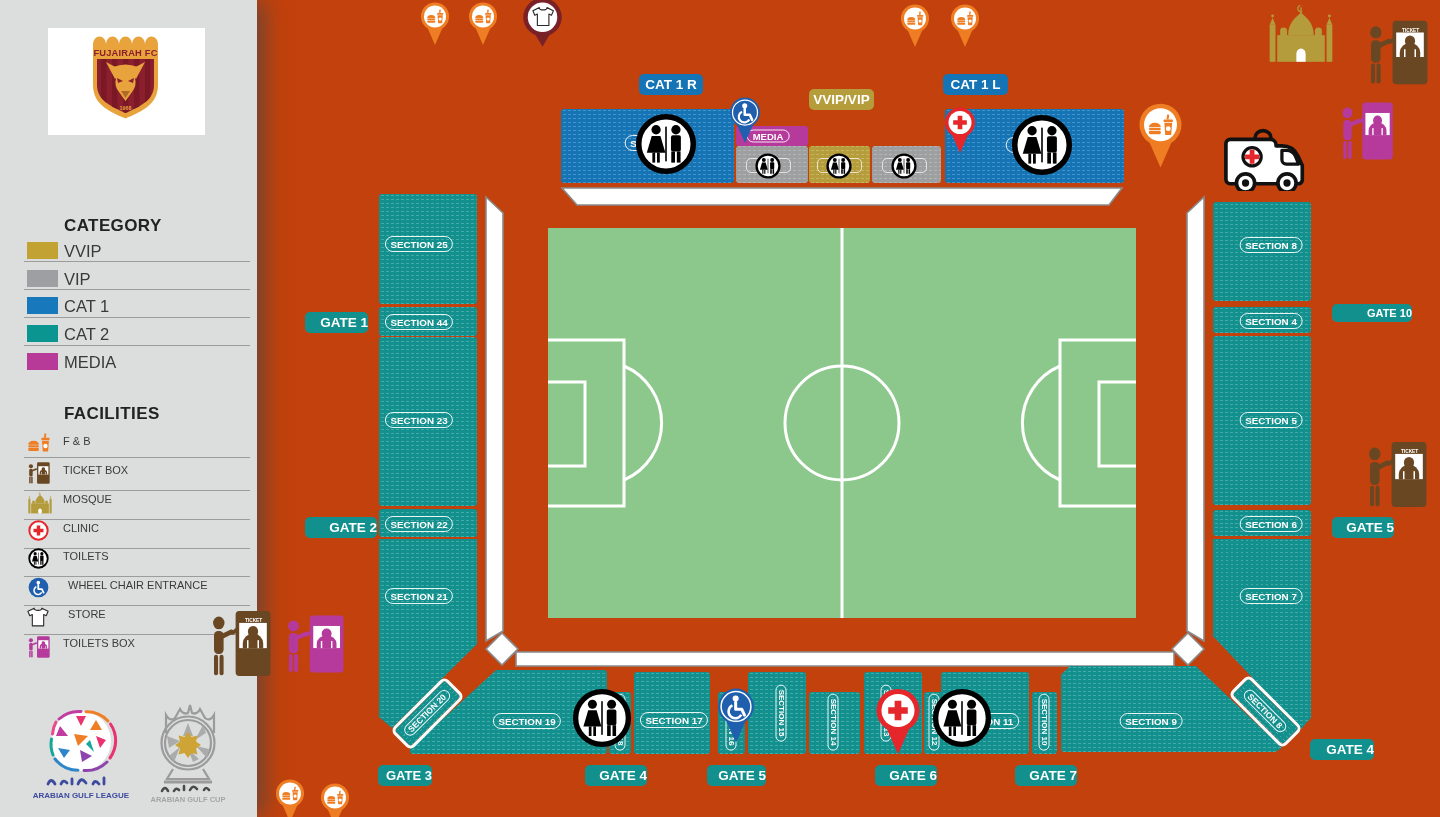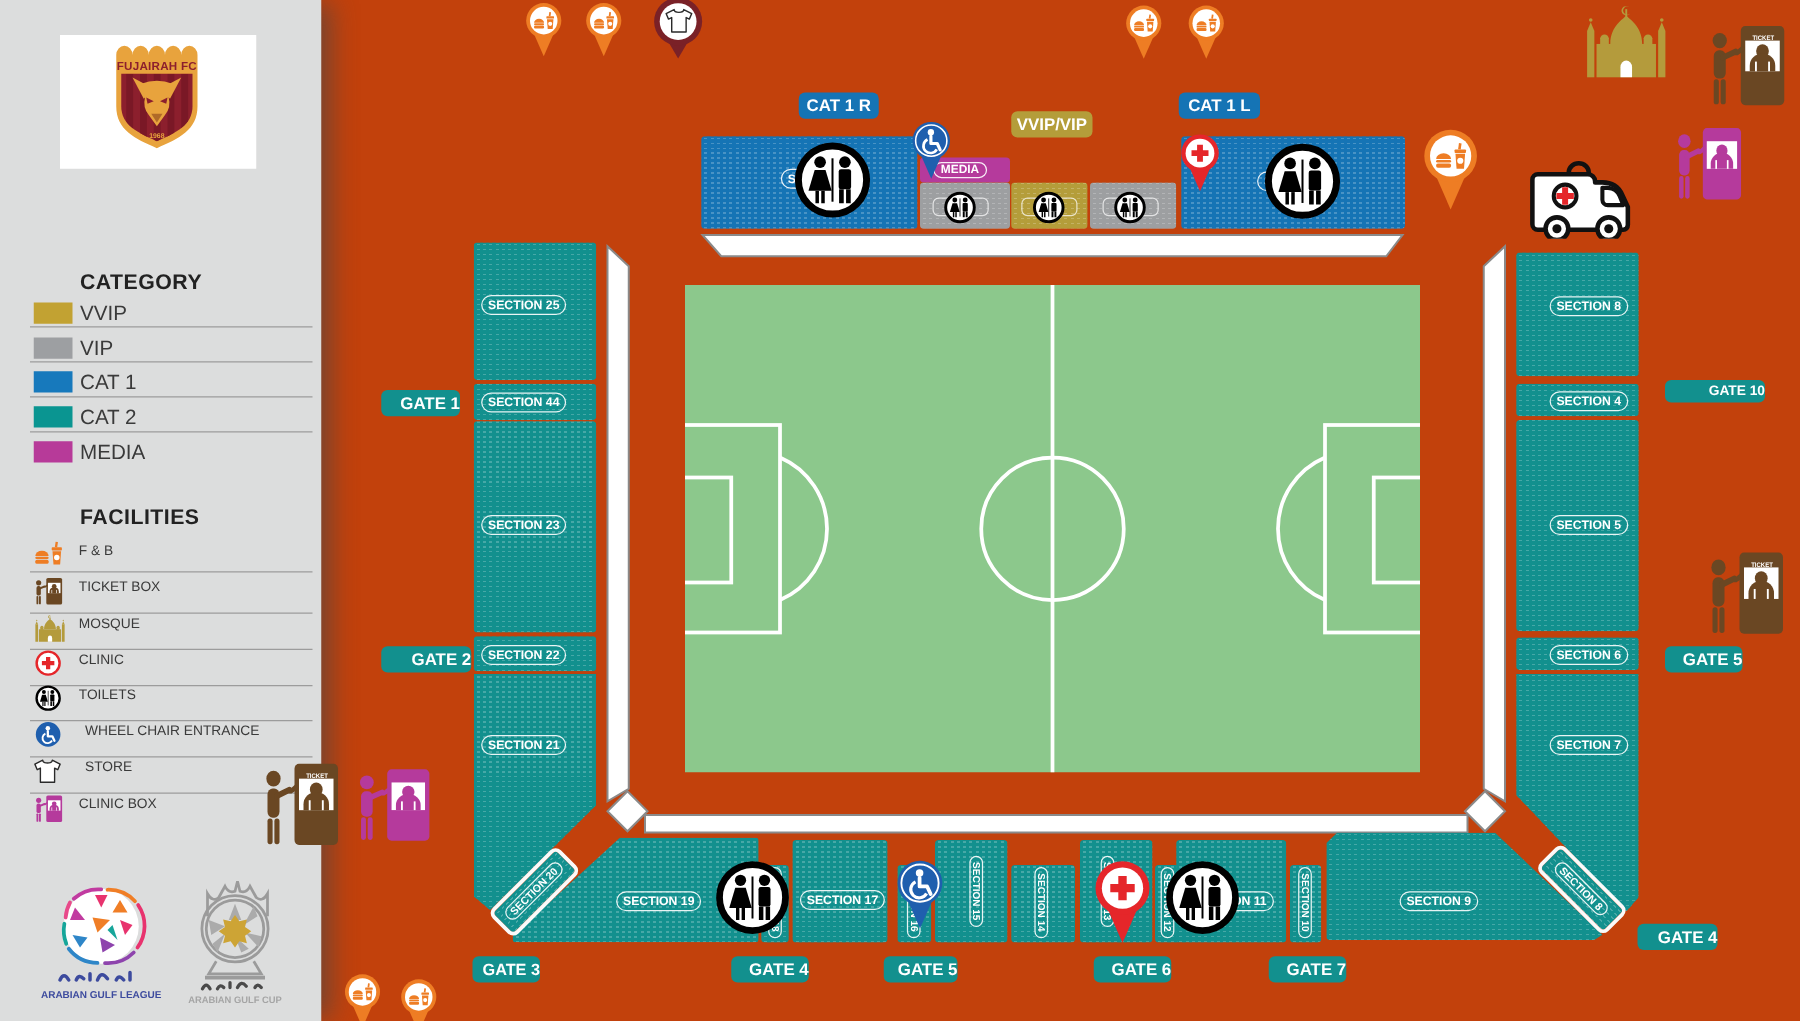--- a/index.html
+++ b/index.html
@@ -262,21 +262,21 @@
         <use href="#tshirt"></use>
       </svg>
       <div class="fl" style="top:608px;left:68px">STORE</div>
       <div class="ul" style="top:634px"></div>
 
 <svg class="fic" style="top:635px;width:24px;height:24px" viewBox="0 0 110 110">
         <g fill="#b53a9c">
           <use href="#kiosk"></use>
         </g>
       </svg>
-      <div class="fl" style="top:637px">CLINIC BOX</div>
+      <div class="fl" style="top:637px">TOILETS BOX</div>
 
 <svg class="abs" style="left:26px;top:706px" width="112" height="98" viewBox="0 0 112 98">
 <circle cx="55" cy="35" r="30" fill="#fff"></circle>
 <g fill="none" stroke-width="3" stroke-linecap="round">
 <path d="M33,13 A29.5,29.5 0 0 1 55,5.5" stroke="#c13ba0"></path>
 <path d="M60,5.8 A29.5,29.5 0 0 1 82,15" stroke="#f07e26"></path>
 <path d="M84.5,18 A29.5,29.5 0 0 1 84,52" stroke="#e8336e"></path>
 <path d="M81,56 A29.5,29.5 0 0 1 58,64.5" stroke="#8e44ad"></path>
 <path d="M52,64.3 A29.5,29.5 0 0 1 29,53" stroke="#2e86c8"></path>
 <path d="M27,49 A29.5,29.5 0 0 1 25.5,33" stroke="#16a69a"></path>

